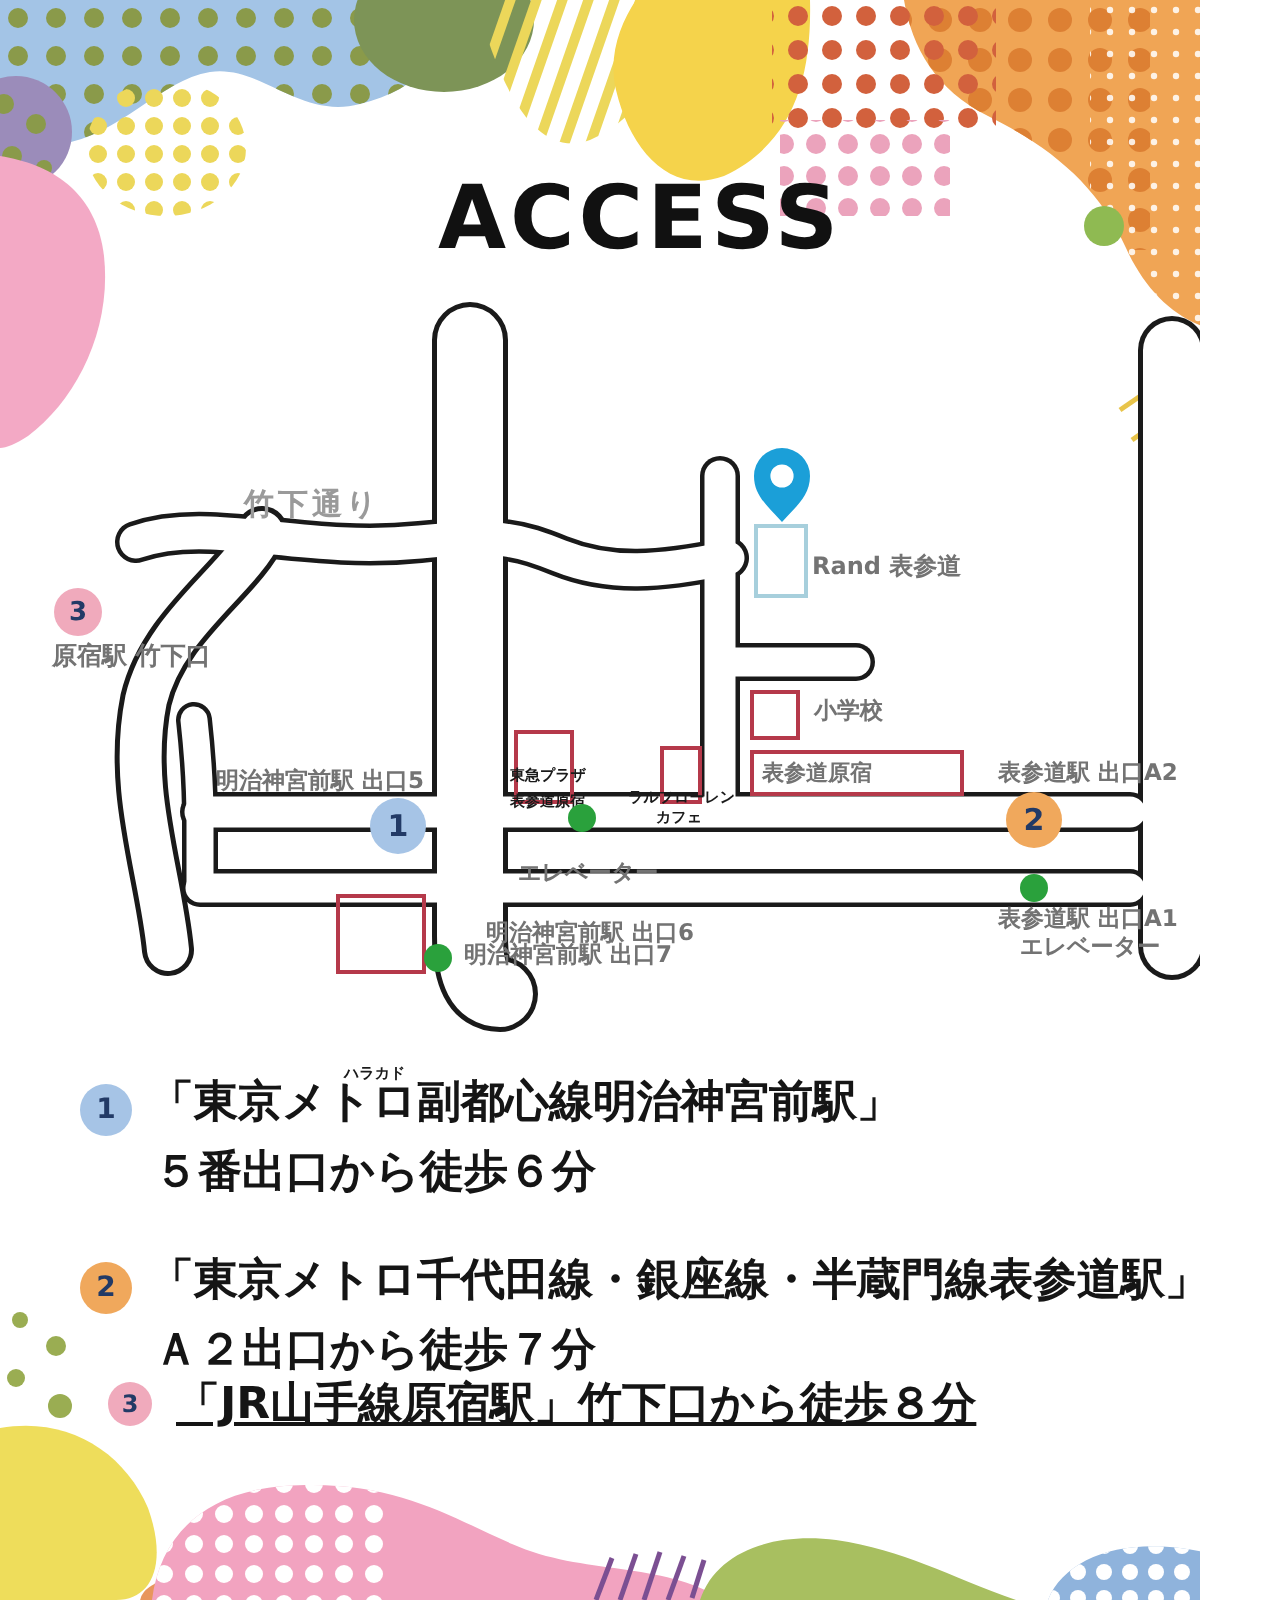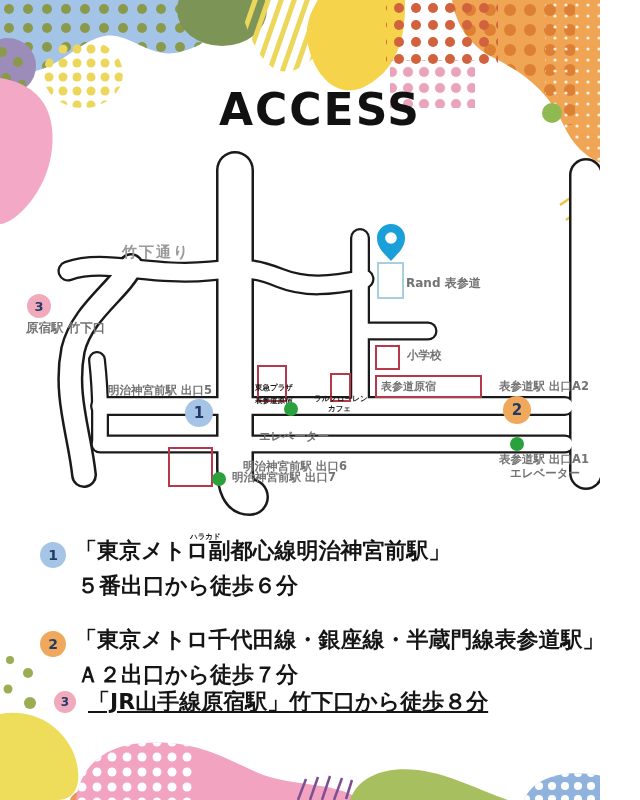--- a/index.html
+++ b/index.html
@@ -185,21 +185,21 @@
   <div class="lbl-gray" style="left:122px;top:243px;">竹下通り</div>
   <div class="lbl" style="left:26px;top:321px;font-size:12.5px;">原宿駅 竹下口</div>
   <div class="lbl" style="left:108px;top:384px;">明治神宮前駅 出口5</div>
   <div class="lbl-sm" style="left:255px;top:339px;">東急プラザ</div>
   <div class="lbl-sm" style="left:255px;top:352px;">表参道原宿</div>
   <div class="lbl-sm" style="left:314px;top:350px;">ラルフローレン</div>
   <div class="lbl-sm" style="left:328px;top:360px;">カフェ</div>
   <div class="lbl" style="left:243px;top:416px;margin-top:44px;">明治神宮前駅 出口6</div>
   <div class="lbl" style="left:259px;top:430px;">エレベーター</div>
   <div class="lbl" style="left:232px;top:471px;">明治神宮前駅 出口7</div>
-  <div class="lbl-sm" style="left:190px;top:488px;">ハラカド</div>
+  <div class="lbl-sm" style="left:172px;top:488px;">ハラカド</div>
   <div class="lbl" style="left:406px;top:277px;font-size:12px;">Rand 表参道</div>
   <div class="lbl" style="left:407px;top:349px;">小学校</div>
   <div class="lbl" style="left:381px;top:381px;font-size:11px;">表参道原宿</div>
   <div class="lbl" style="left:499px;top:380px;">表参道駅 出口A2</div>
   <div class="lbl" style="left:499px;top:453px;">表参道駅 出口A1</div>
   <div class="lbl" style="left:510px;top:467px;">エレベーター</div>
 
   <div class="badge b28 bg-blue" style="left:185px;top:399px;">
     <span>1</span>
   </div>

